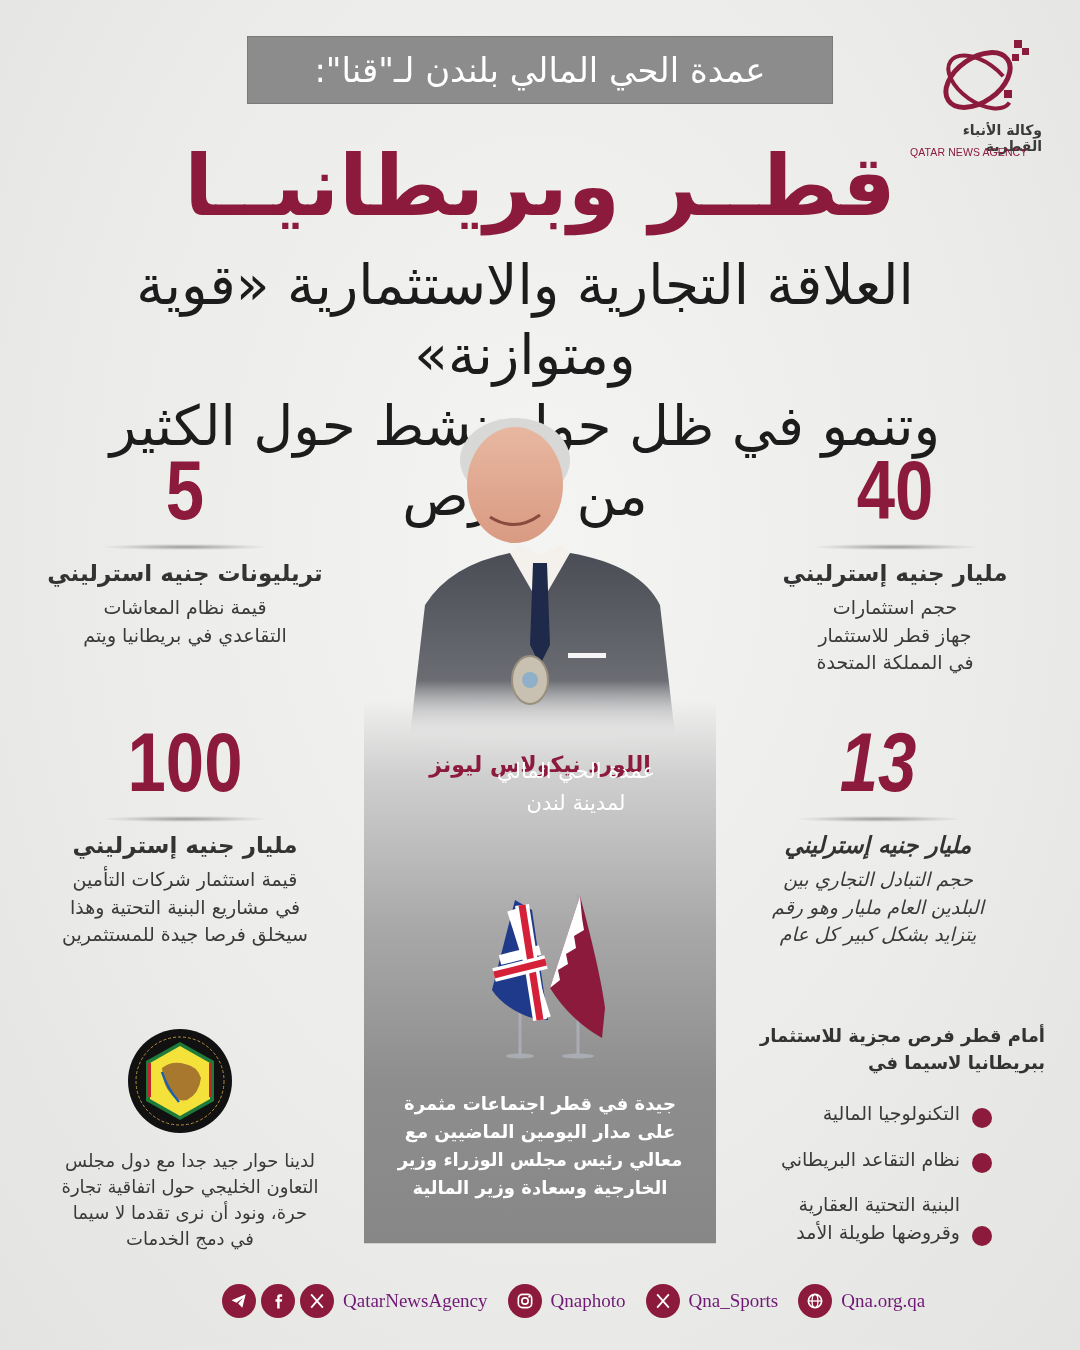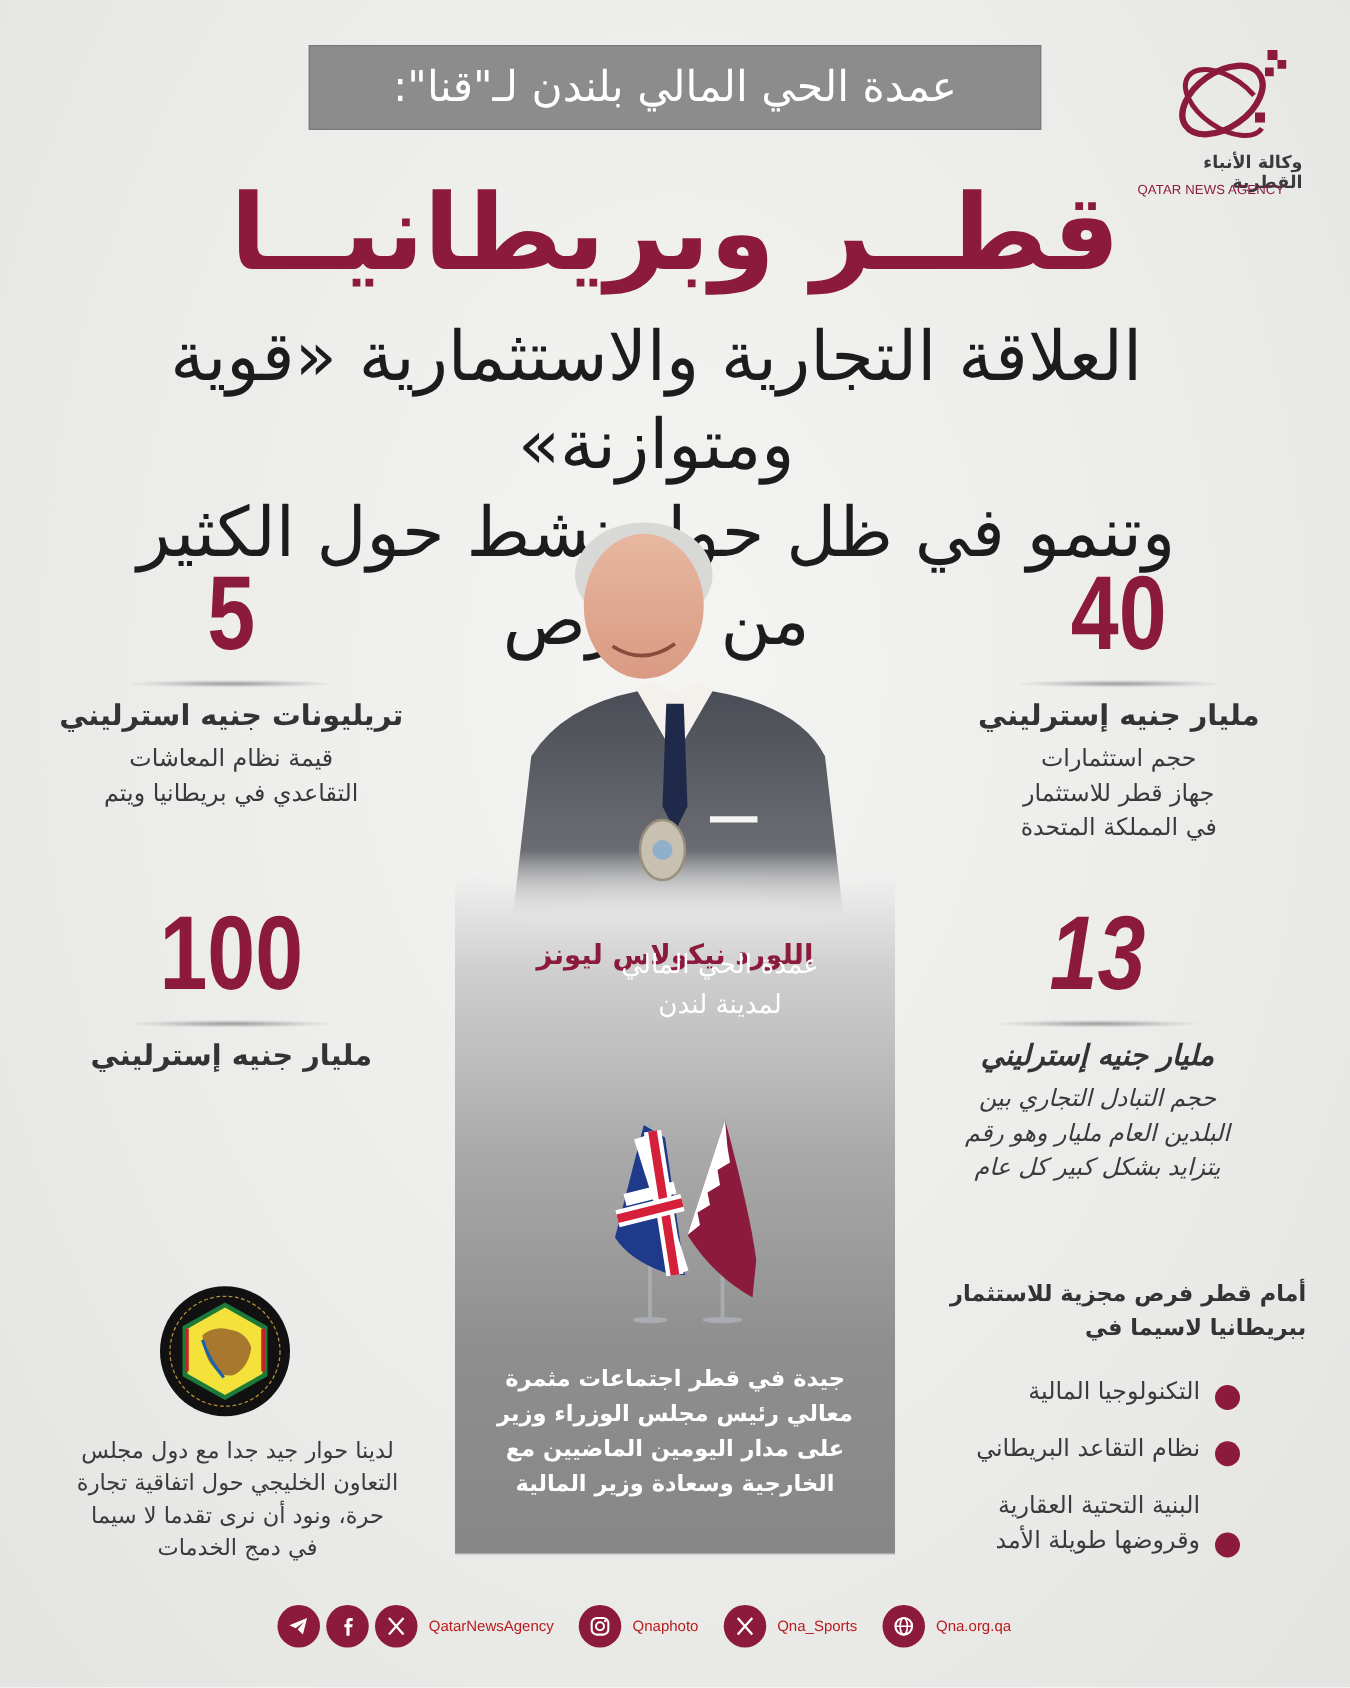--- a/index.html
+++ b/index.html
@@ -74,21 +74,21 @@
   .opp-label { font-size: 19px; color: #3a3a3a; line-height: 1.45; text-align: right; }
 
   
   .gcc-logo { left: 127px; top: 1028px; width: 106px; height: 106px; }
   .gcc-text { left: 30px; top: 1148px; width: 320px; font-size: 18px; color: #3a3a3a; line-height: 1.45; }
 
   
   .footer { left: 222px; top: 1283px; height: 36px; display: flex; align-items: center; }
   .soc { width: 34px; height: 34px; border-radius: 50%; background: #8b1a3d; display: flex; align-items: center; justify-content: center; margin-right: 5px; }
   .soc svg { width: 20px; height: 20px; }
-  .soc-label { font-family: Liberation Sans, sans-serif; font-size: 12px; color: #b91c1c; margin: 0 20px 0 4px; }
+  .soc-label { font-family: Liberation Serif, serif; font-size: 19px; color: #701a75; margin: 0 20px 0 4px; }
 </style>
 </head>
 <body>
 
 <div class="abs top-banner">
   <span>عمدة الحي المالي بلندن لـ"قنا":</span>
 </div>
 
 <div class="abs logo">
   <svg width="110" height="86" viewBox="0 0 110 86" style="position:absolute;left:18px;top:0;">
@@ -168,22 +168,22 @@
       <line x1="118" y1="14" x2="118" y2="175" stroke="#a9adb3" stroke-width="3"></line>
       <ellipse cx="118" cy="176" rx="16" ry="2.5" fill="#a9adb3"></ellipse>
       <path d="M120 16 L90 108 Q110 140 142 158 L145 128 Q140 90 120 16 Z" fill="#8b1a3d"></path>
       <path d="M120 16 L90 108 L100 100 L98 90 L108 84 L106 74 L116 68 L114 56 L124 50 L122 38 Z" fill="#ffffff"></path>
     </g>
   </svg>
 </div>
 
 <div class="abs meet-text rtl">
   <div>جيدة في قطر اجتماعات مثمرة</div>
+  <div>على مدار اليومين الماضيين مع</div>
   <div>معالي رئيس مجلس الوزراء وزير</div>
-  <div>على مدار اليومين الماضيين مع</div>
   <div>الخارجية وسعادة وزير المالية</div>
 </div>
 
 <div class="abs stat rtl" style="left:735px; top:448px;">
   <span class="num">40</span>
   <div class="shadow-line"></div>
   <div class="unit">مليار جنيه إسترليني</div>
   <div class="desc">
     <div>حجم استثمارات</div>
     <div>جهاز قطر للاستثمار</div>
@@ -209,20 +209,25 @@
     <div>حجم  التبادل التجاري بين</div>
     <div>البلدين العام مليار وهو رقم</div>
     <div>يتزايد بشكل كبير كل عام</div>
   </div>
 </div>
 
 <div class="abs stat rtl" style="left:25px; top:720px;">
   <span class="num">100</span>
   <div class="shadow-line"></div>
   <div class="unit">مليار جنيه إسترليني</div>
+  <div class="desc">
+    <div>قيمة استثمار شركات التأمين</div>
+    <div>في مشاريع البنية التحتية وهذا</div>
+    <div>سيخلق فرصا جيدة للمستثمرين</div>
+  </div>
 </div>
 
 <div class="abs opp-title">أمام قطر فرص مجزية للاستثمار ببريطانيا لاسيما في</div>
 <div class="abs opp-list">
   <div class="opp-item">
     <span class="opp-dot"></span>
     <span class="opp-label">التكنولوجيا المالية</span>
   </div>
   <div class="opp-item">
     <span class="opp-dot"></span>

